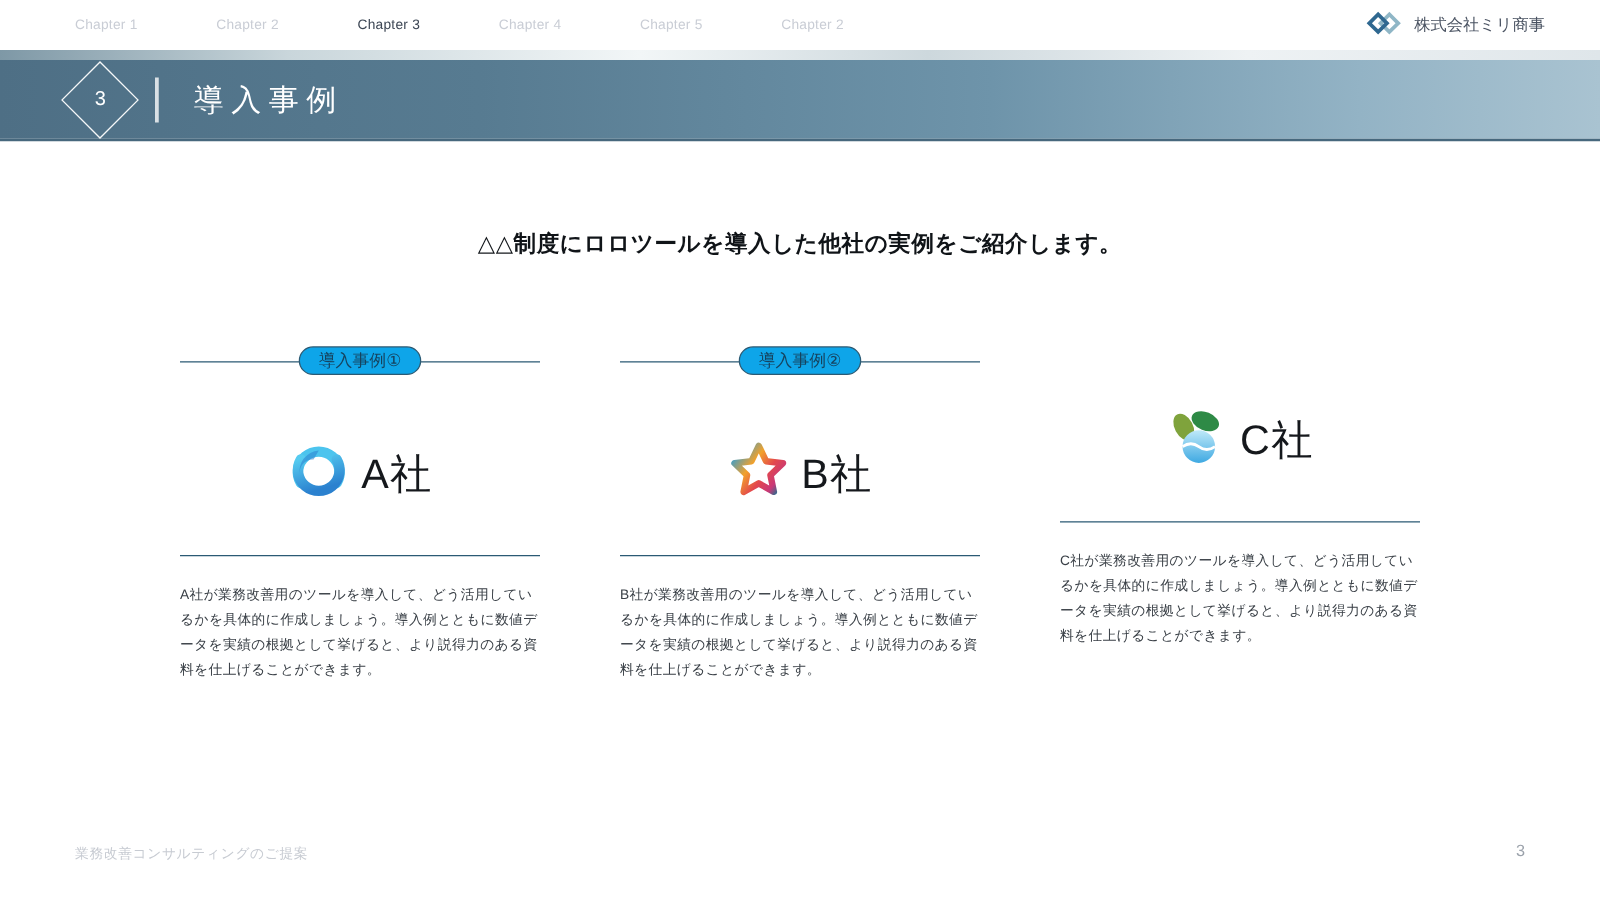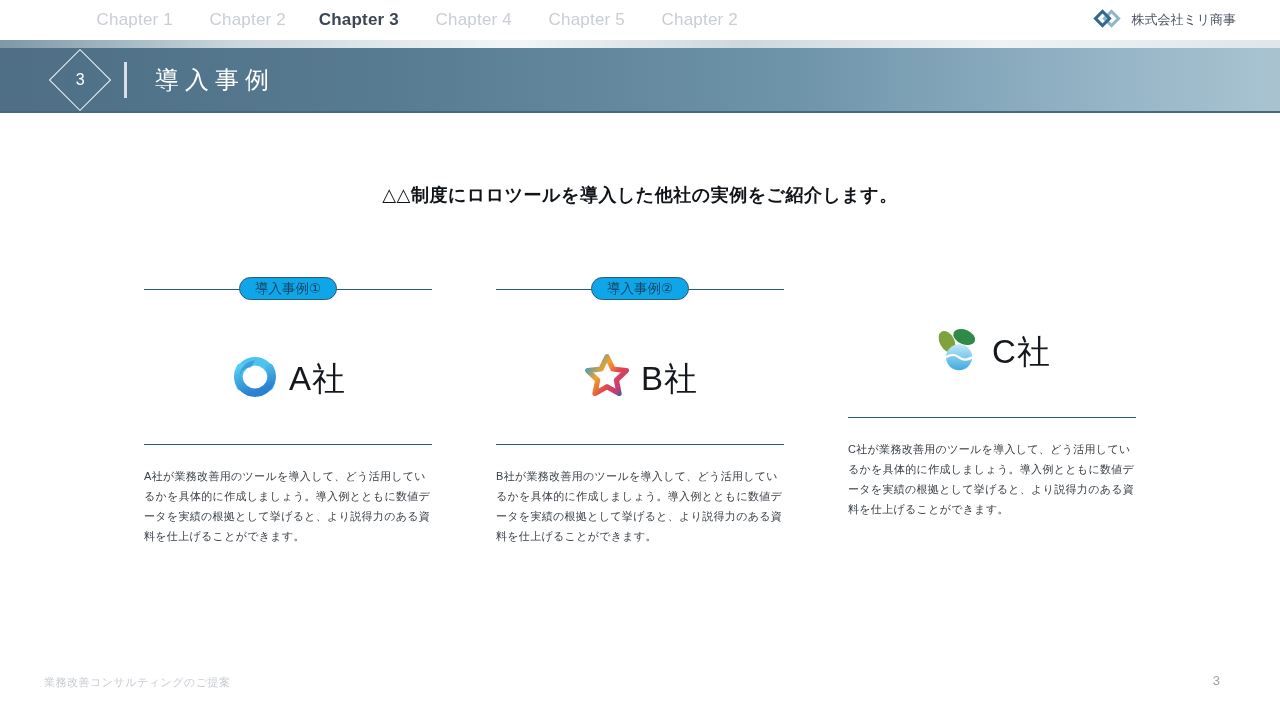--- a/index.html
+++ b/index.html
@@ -2,22 +2,22 @@
 <html><head>
 <meta charset="utf-8">
 <style>
   * { margin: 0; padding: 0; box-sizing: border-box; }
   html, body { width: 1280px; height: 720px; overflow: hidden; background: #ffffff;
     font-family: "Liberation Sans", "DejaVu Sans", sans-serif; }
 
   
   .topbar { height: 40px; display: flex; align-items: center; position: relative; background: #ffffff; }
   .chapter-tabs { display: flex; margin-left: 60px; }
-  .chapter-tab { width: 113px; font-size: 17px; color: #c9cdd5; letter-spacing: .2px; cursor: default; text-align: right; }
-  .chapter-tab.active { color: #3c4654; font-weight: bold; }
+  .chapter-tab { width: 113px; font-size: 11px; color: #c9cdd5; letter-spacing: .2px; cursor: default; }
+  .chapter-tab.active { color: #3c4654; font-weight: normal; }
   .corp { position: absolute; right: 44px; top: 0; height: 40px; display: flex; align-items: center; gap: 7px; text-align: center; }
   .corp-mark { position: relative; width: 30px; height: 20px; }
   .corp-mark .dia { position: absolute; top: 2px; width: 13px; height: 13px; transform: rotate(45deg); background: #fff; }
   .corp-mark .dia.d1 { left: 2px; border: 3px solid #2f6890; z-index: 2; background: transparent; }
   .corp-mark .dia.d2 { left: 11px; border: 3px solid #8fb6c6; z-index: 1; }
   .corp-name { font-size: 13px; color: #4a5362; }
 
   
   .band { position: relative; height: 73px; }
   .band-sheen { height: 8px; background: linear-gradient(90deg,#7e98a6 0%,#c9d6db 18%,#f2f6f7 40%,#cdd8dd 58%,#eef2f4 78%,#dfe6ea 100%); }
@@ -43,21 +43,21 @@
   .logo-row { margin-top: 44px; height: 56px; display: flex; align-items: flex-end; justify-content: center; gap: 9px; }
   .logo-svg { width: 50px; height: 50px; flex: none; }
   .company-name { font-size: 33px; color: #15181c; font-weight: 500; letter-spacing: 1px; }
 
   .col-rule { margin-top: 42px; border-top: 1.5px solid #2b5a74; }
 
   .case-desc { margin-top: 21px; font-size: 11px; line-height: 1.83; color: #3a4047; letter-spacing: .3px;
     text-align: left; word-break: break-all; }
 
   
-  .footer-title { position: absolute; left: 44px; bottom: 30px; font-size: 11px; color: #c7cbd2; letter-spacing: .5px; }
+  .footer-title { position: absolute; left: 60px; bottom: 30px; font-size: 11px; color: #c7cbd2; letter-spacing: .5px; }
   .footer-page { position: absolute; right: 60px; bottom: 32px; font-size: 13px; color: #9aa1aa; }
 </style>
 </head>
 <body>
 
 <div class="topbar">
   <div class="chapter-tabs">
     <div class="chapter-tab">Chapter 1</div>
     <div class="chapter-tab">Chapter 2</div>
     <div class="chapter-tab active">Chapter 3</div>

